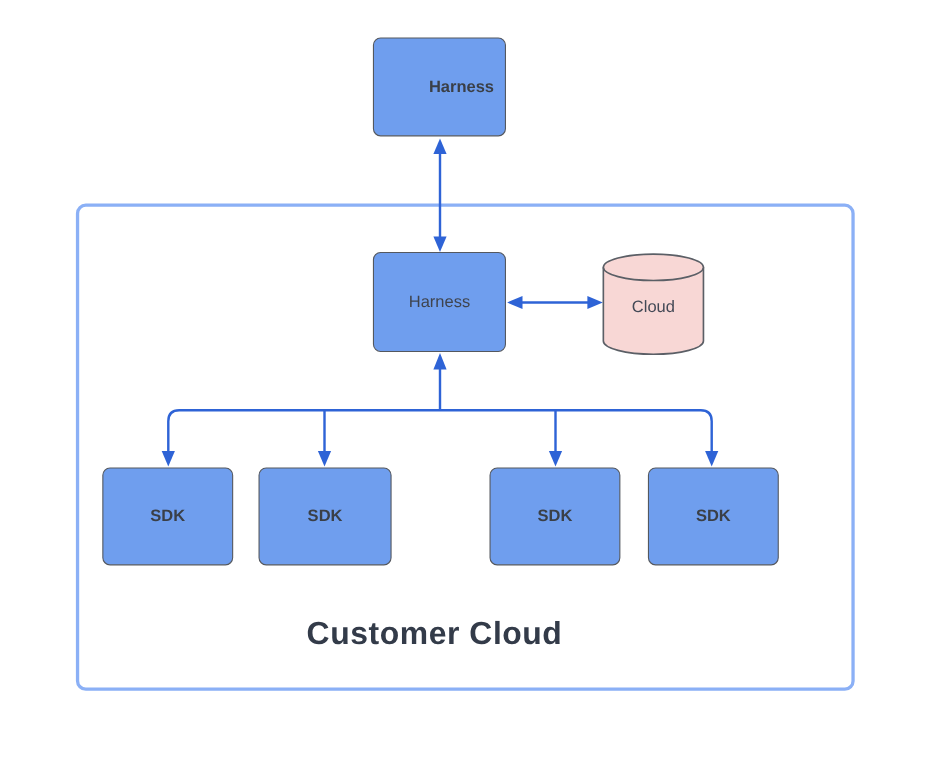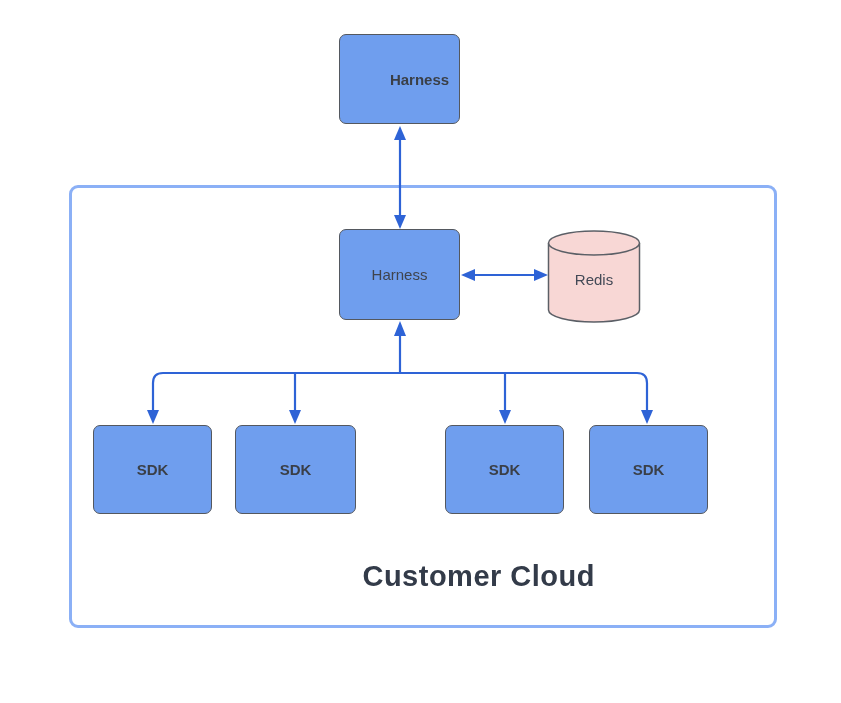--- a/index.html
+++ b/index.html
@@ -25,21 +25,21 @@
     border: 3px solid #8BB0F6;
     border-radius: 9px;
     background: #ffffff;
     box-sizing: content-box;
   }
   .cloud-label {
     position: absolute;
     left: 195px;
     top: 560px;
     width: 400px;
-    text-align: right;
+    text-align: center;
     font-size: 29px;
     font-weight: bold;
     color: #333B49;
     letter-spacing: 0.5px;
   }
   
   .node {
     position: absolute;
     background: #6F9EEE;
     border: 1.5px solid #54585F;
@@ -137,21 +137,21 @@
 
   <div class="node" id="node-primary">
     <span class="label">Harness</span>
   </div>
 
   <div class="cylinder-wrap">
     <svg width="94" height="95" viewBox="0 0 94 95">
       <path d="M 1.5 14 L 1.5 81 A 45.5 12 0 0 0 92.5 81 L 92.5 14" fill="#F8D7D5" stroke="#5B5F66" stroke-width="1.5"></path>
       <ellipse cx="47" cy="14" rx="45.5" ry="12" fill="#F8D7D5" stroke="#5B5F66" stroke-width="1.5"></ellipse>
     </svg>
-    <div class="cylinder-label">Redis</div>
+    <div class="cylinder-label">Cloud</div>
   </div>
 
   <div class="node" id="node-sdk-1">
     <span class="label bold">SDK</span>
   </div>
   <div class="node" id="node-sdk-2">
     <span class="label bold">SDK</span>
   </div>
   <div class="node" id="node-sdk-3">
     <span class="label bold">SDK</span>

